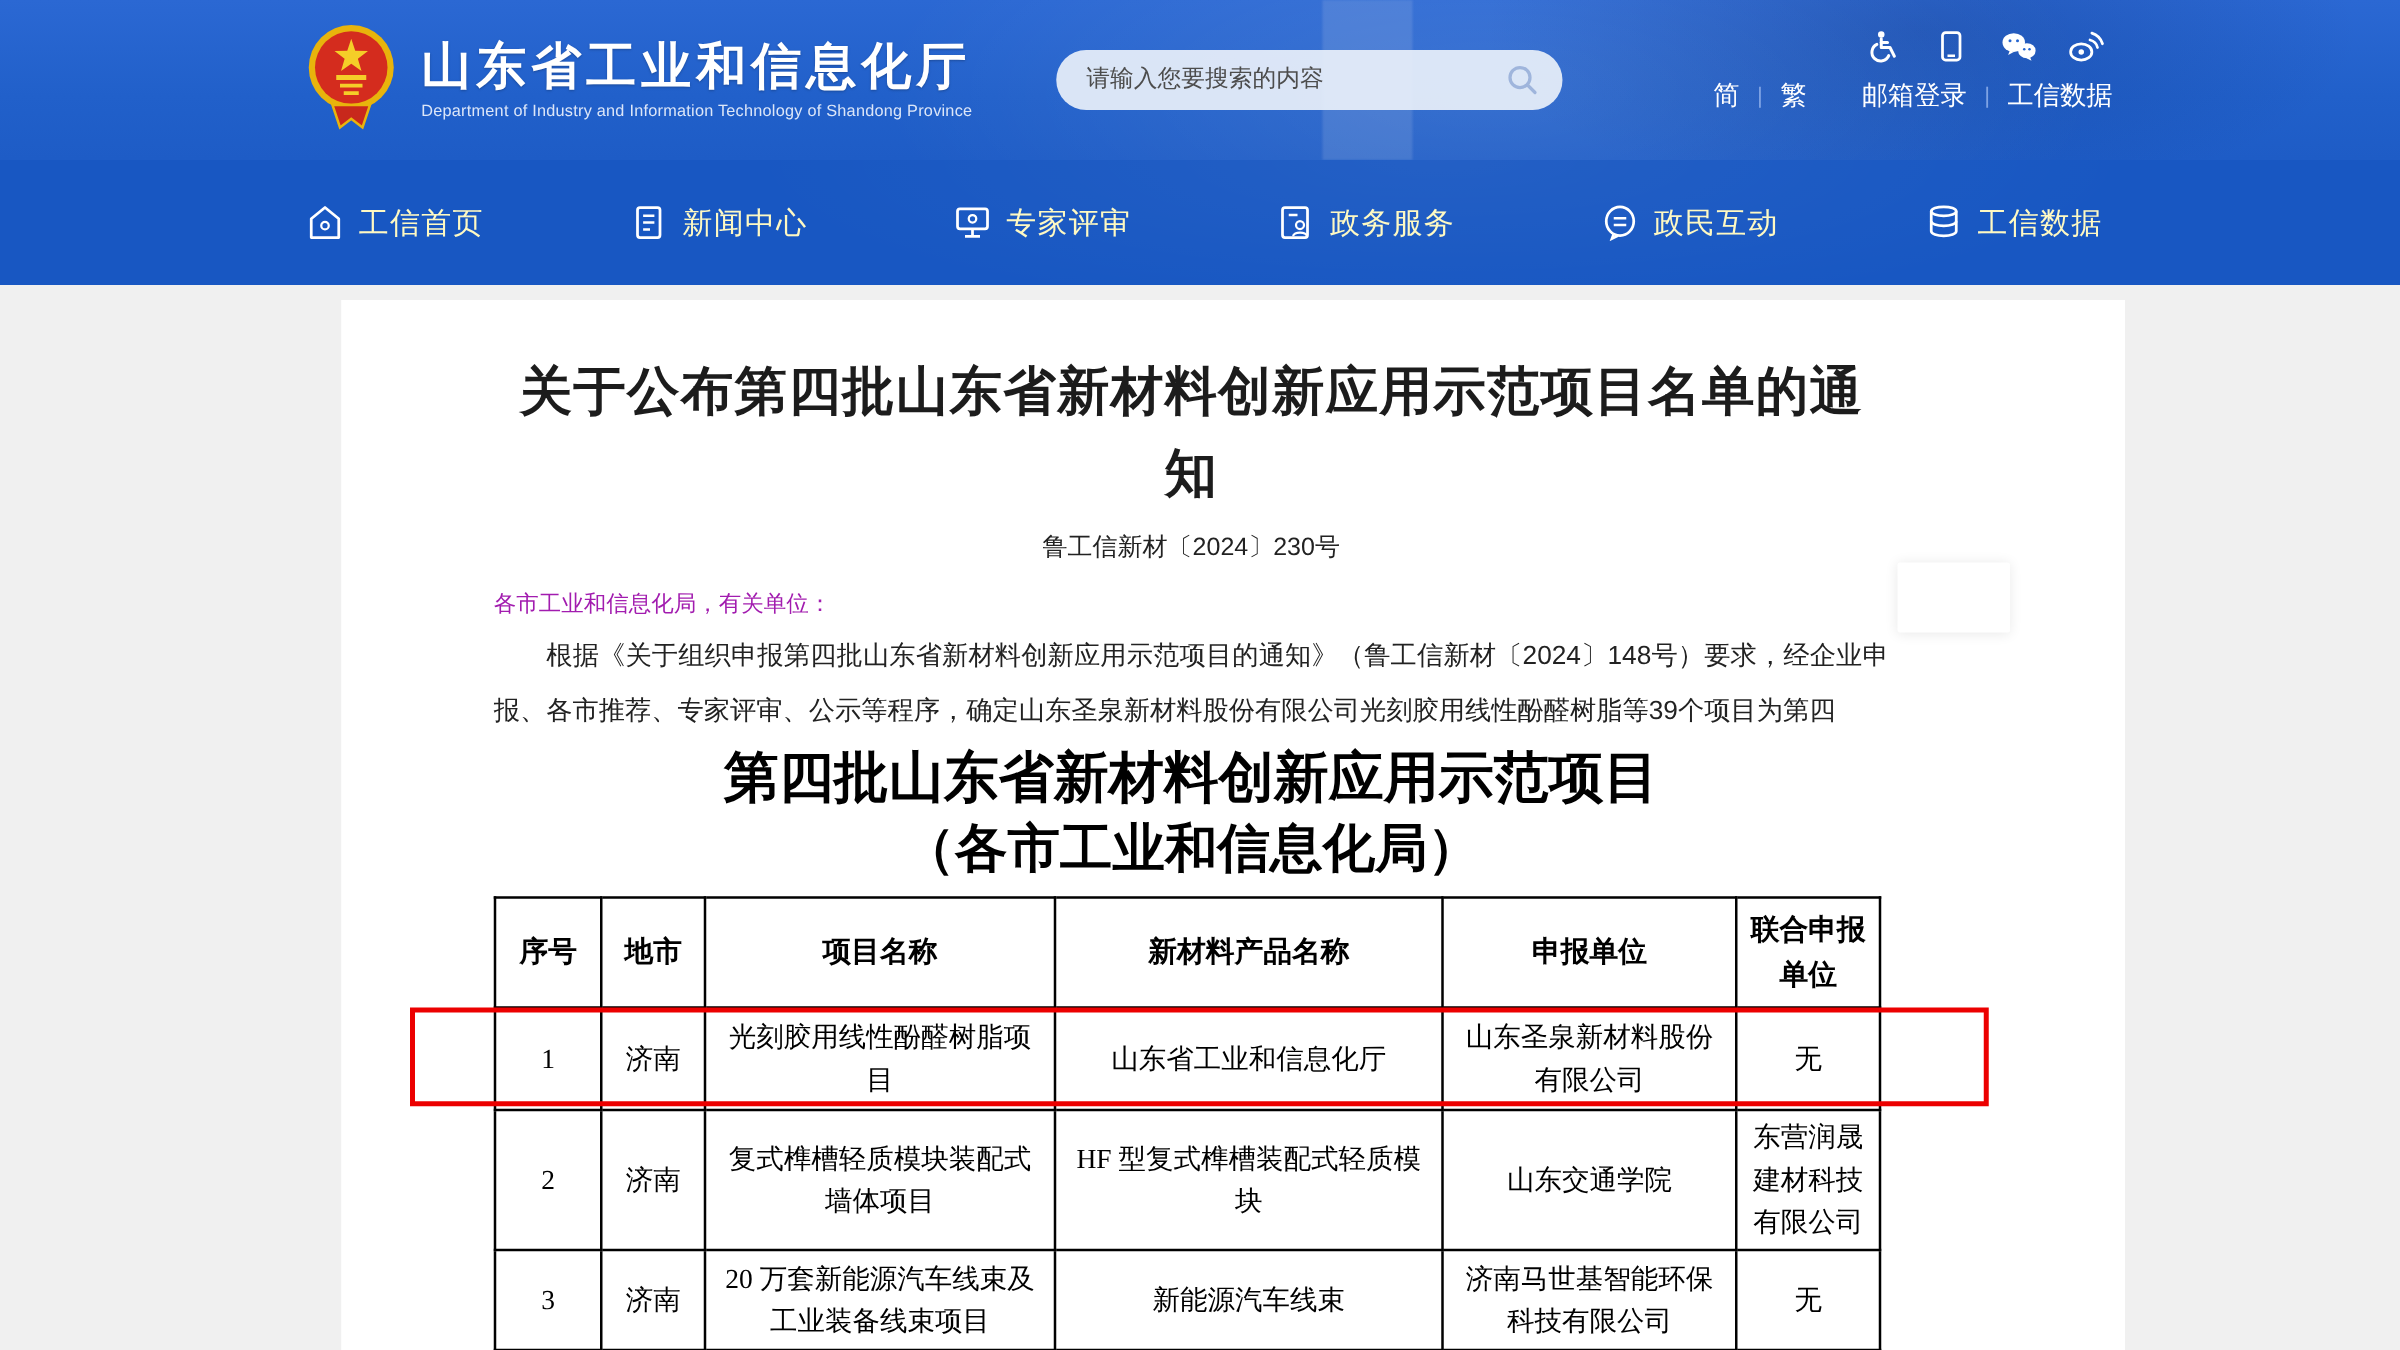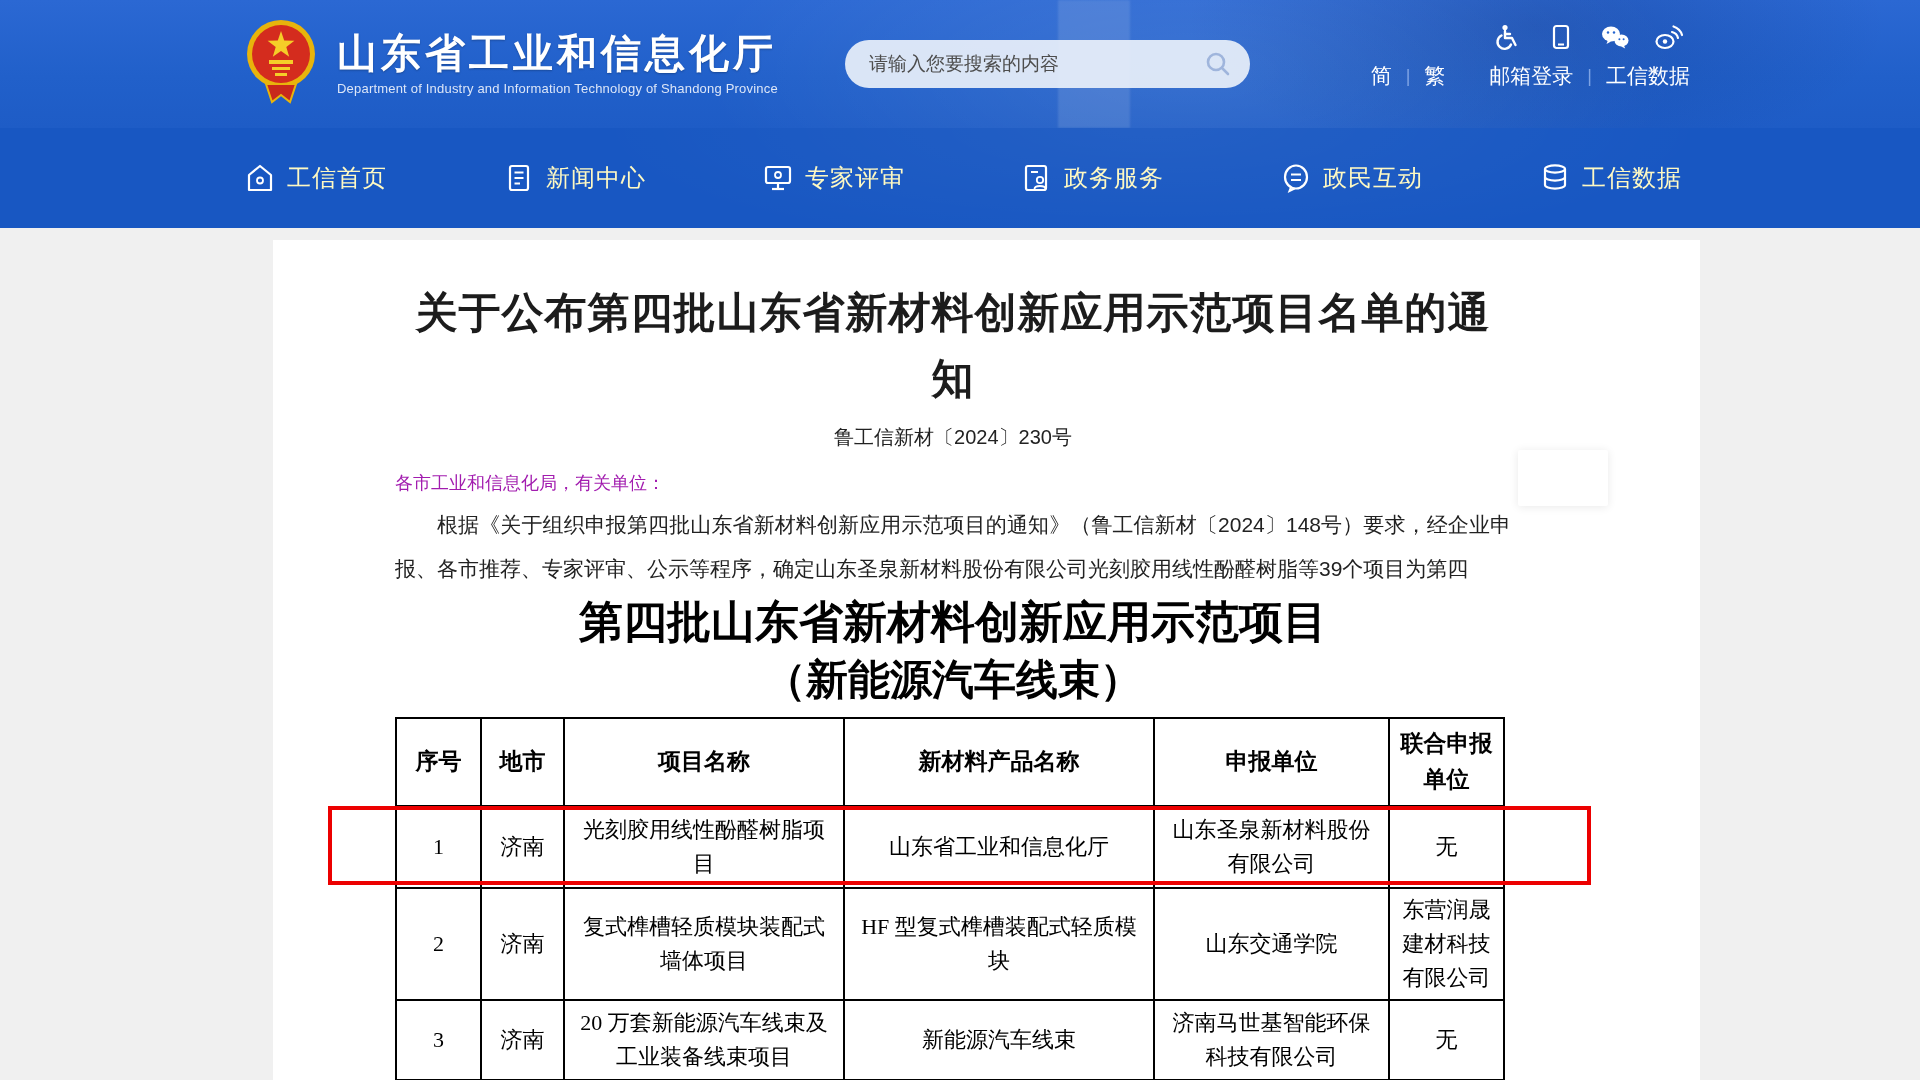--- a/index.html
+++ b/index.html
@@ -231,21 +231,21 @@
       </div>
     </div>
   </nav>
 
   <main class="content-card">
     <h1 class="doc-title">关于公布第四批山东省新材料创新应用示范项目名单的通知</h1>
     <div class="doc-number">鲁工信新材〔2024〕230号</div>
     <p class="salutation">各市工业和信息化局，有关单位：</p>
     <p class="body-para">根据《关于组织申报第四批山东省新材料创新应用示范项目的通知》（鲁工信新材〔2024〕148号）要求，经企业申报、各市推荐、专家评审、公示等程序，确定山东圣泉新材料股份有限公司光刻胶用线性酚醛树脂等39个项目为第四</p>
     <h2 class="list-title">第四批山东省新材料创新应用示范项目</h2>
-    <h3 class="list-subtitle">（新能源汽车线束）</h3>
+    <h3 class="list-subtitle">（各市工业和信息化局）</h3>
 
     <div class="table-wrap">
       <table class="projects">
         <colgroup>
           <col style="width:85px">
             <col style="width:83px">
             <col style="width:280px">
           <col style="width:310px">
             <col style="width:235px">
             <col style="width:115px">

